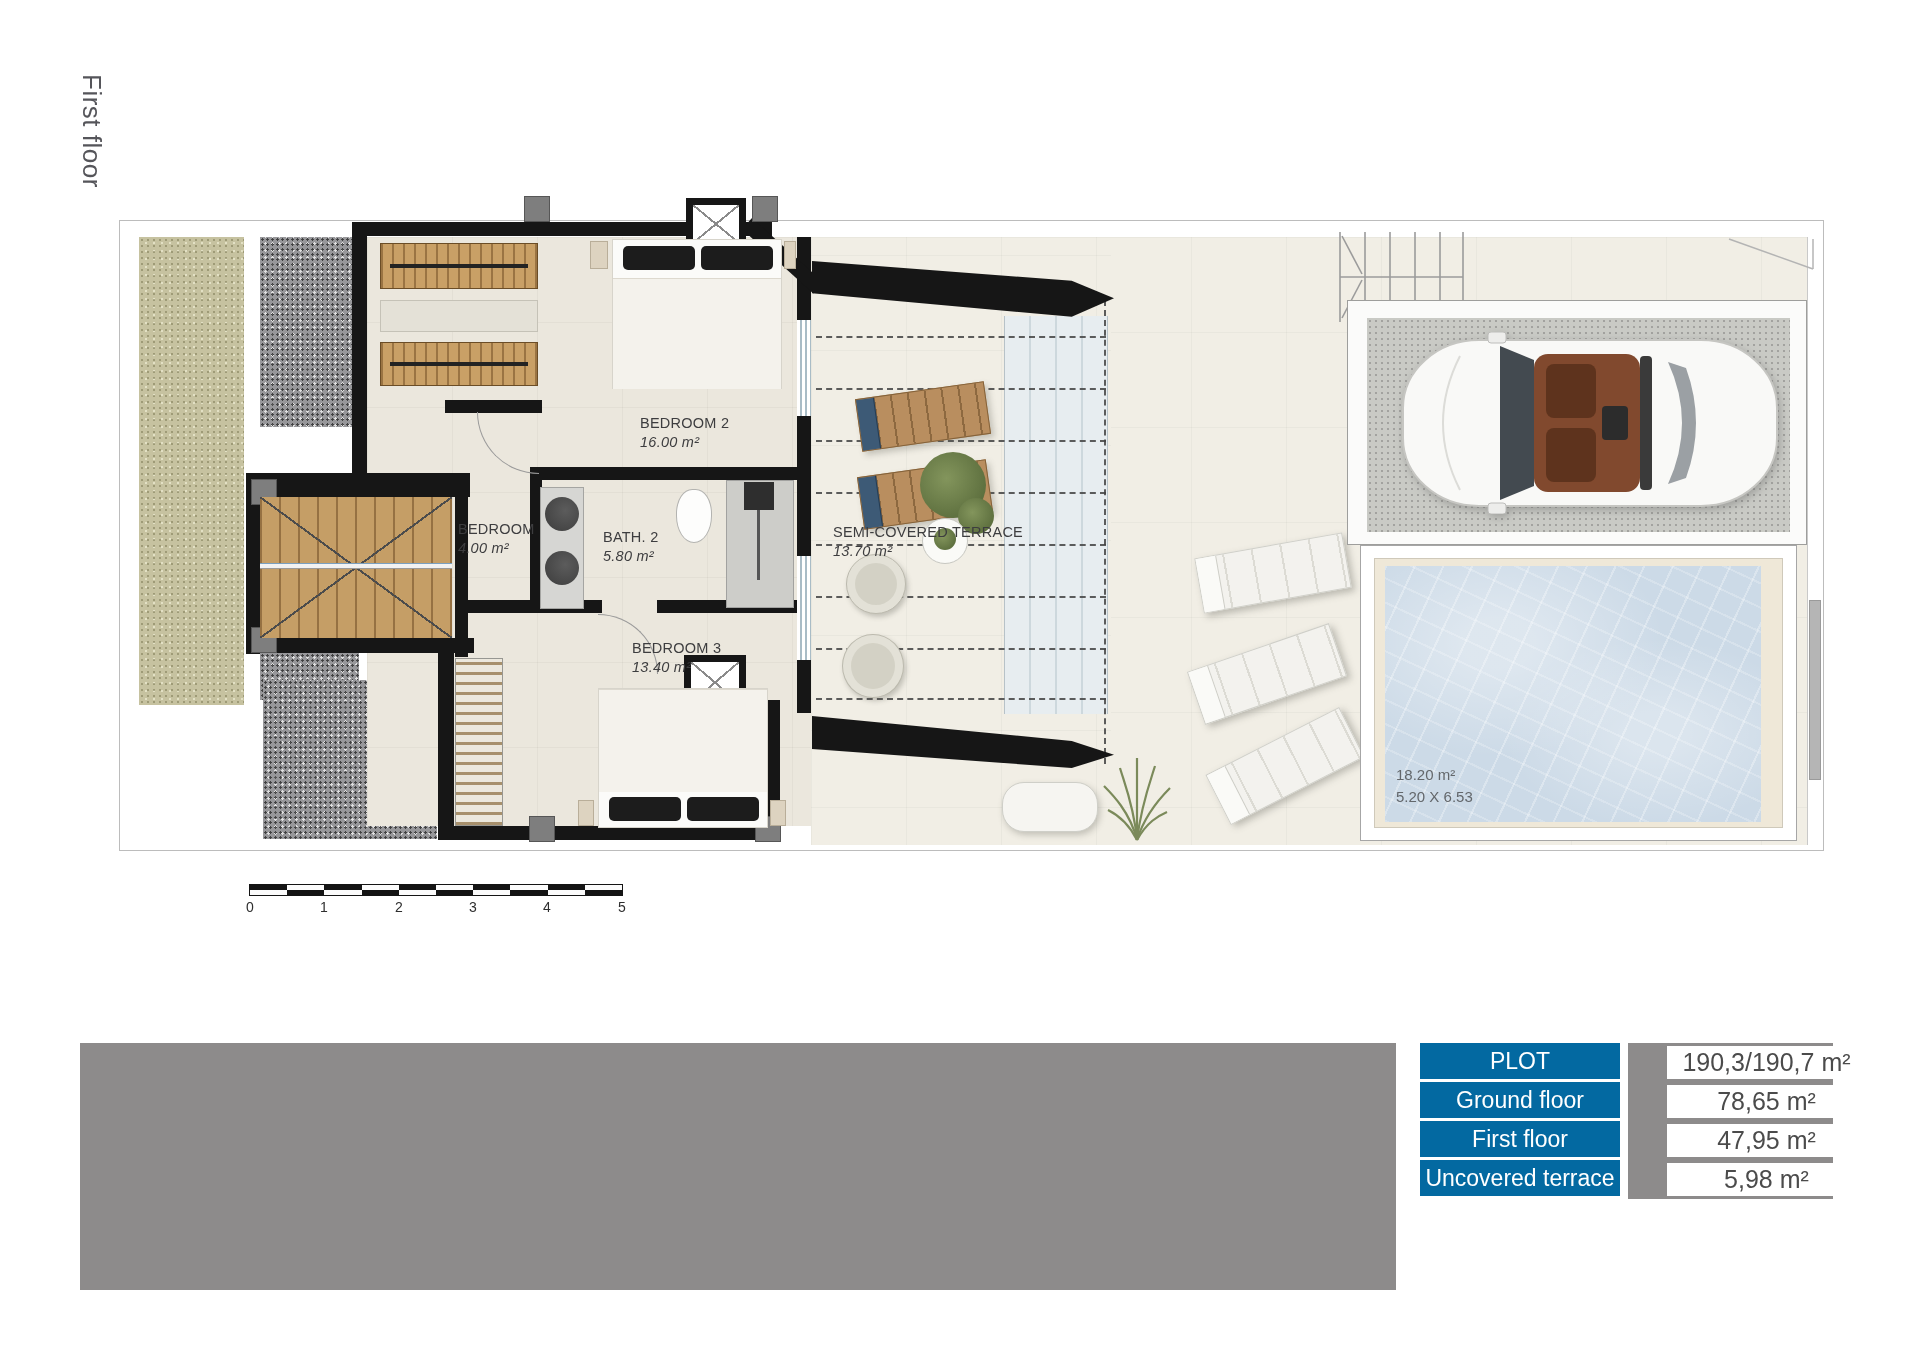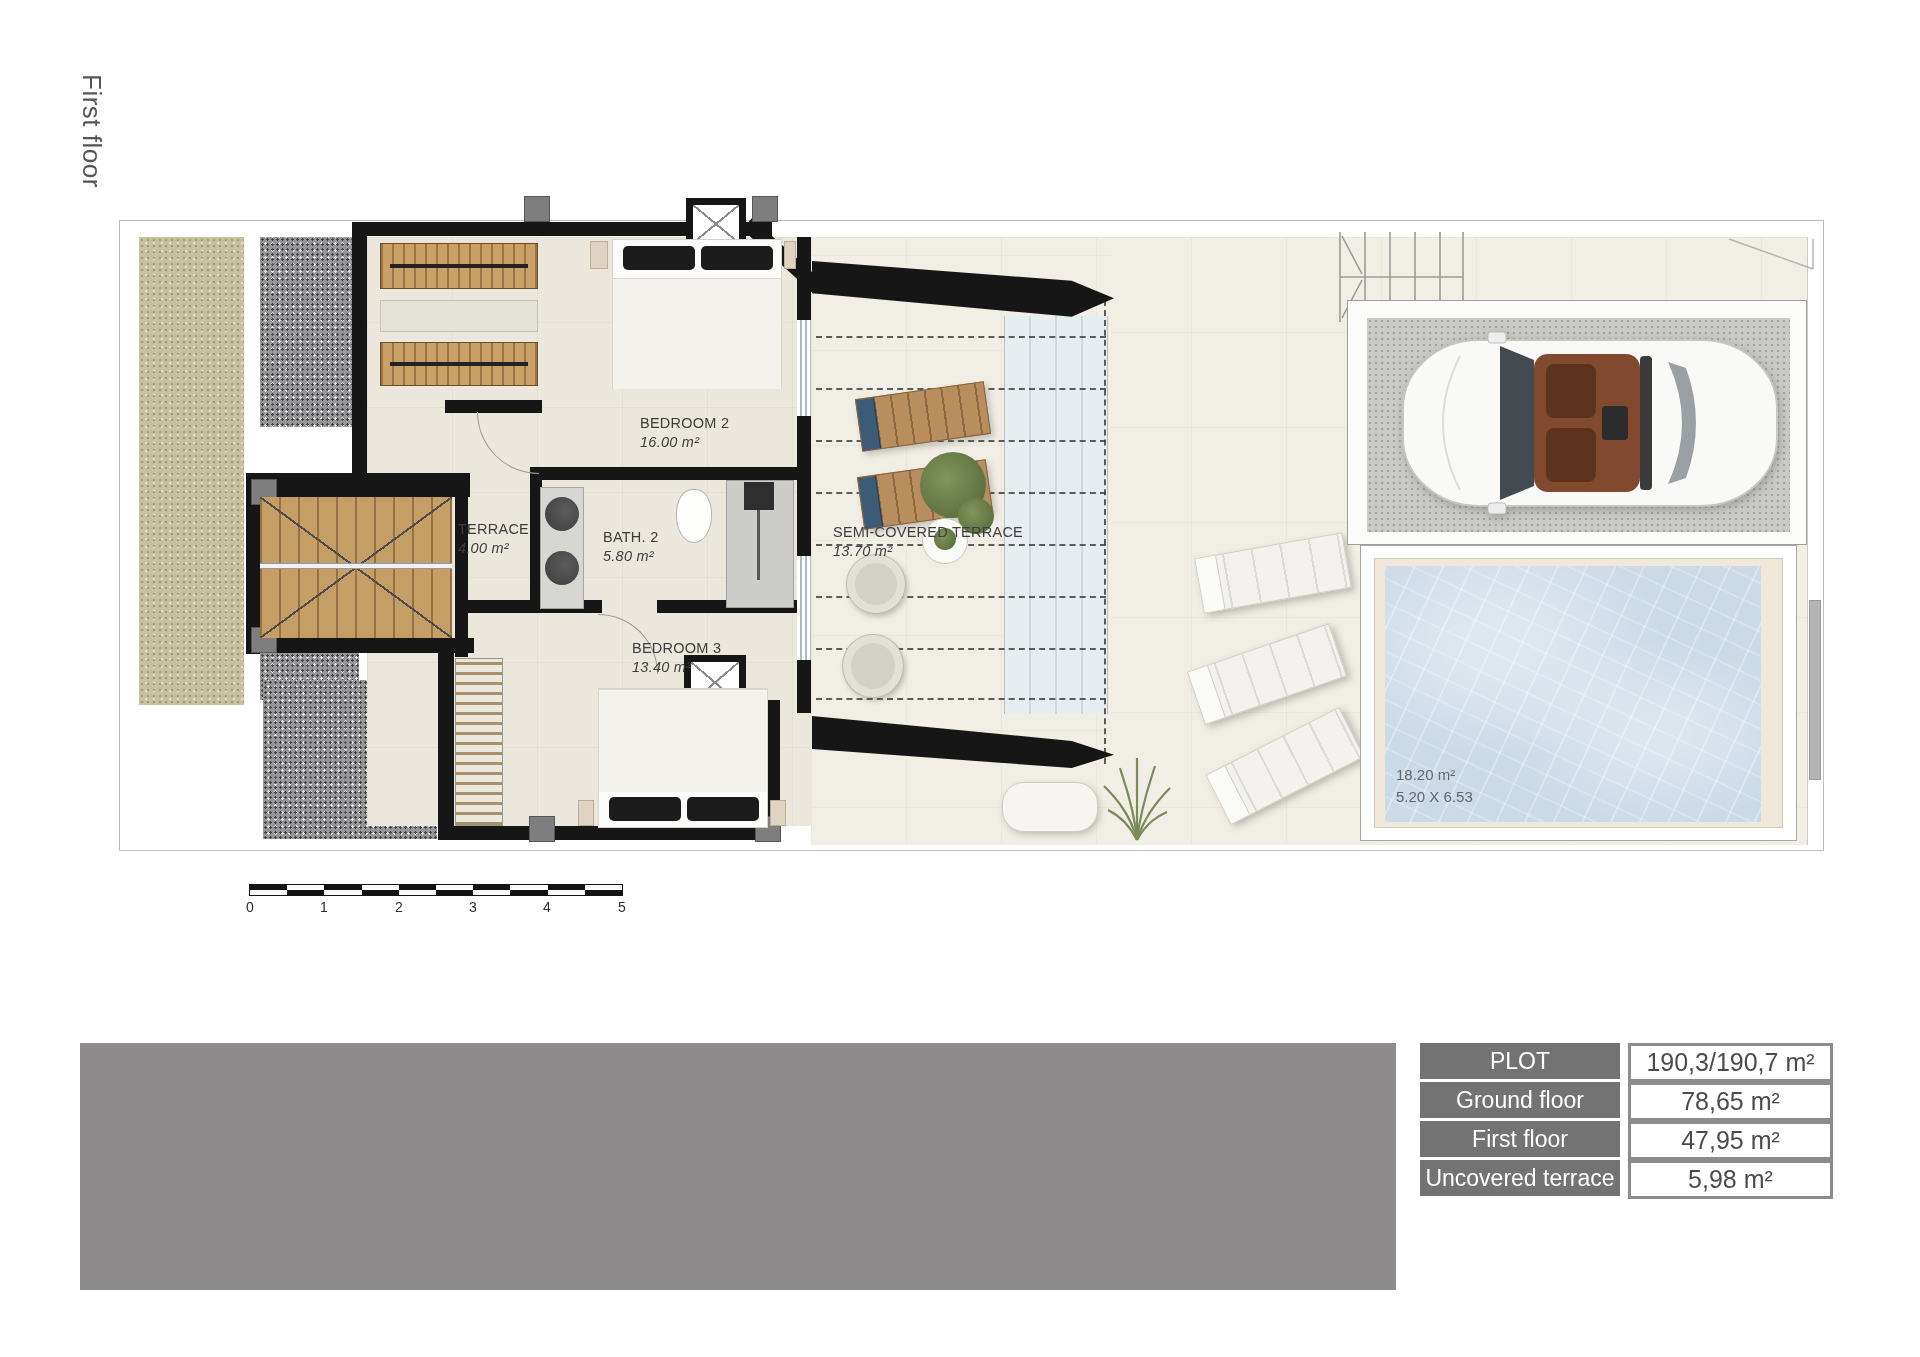--- a/index.html
+++ b/index.html
@@ -56,26 +56,26 @@
   .lounger-t::before{content:"";position:absolute;left:0;top:0;bottom:0;width:17px;background:#3d5a76;border-right:1px solid #253c52;}
   .plant{position:absolute;border-radius:50%;background:radial-gradient(circle at 40% 40%,#83955c,#5d6f3e 75%);filter:blur(.6px);}
   .wicker{position:absolute;border-radius:50%;background:#e3e1d7;border:1.5px solid #bcbaae;box-sizing:border-box;box-shadow:2px 3px 5px rgba(90,90,80,.3);}
   .wicker::after{content:"";position:absolute;inset:8px;border-radius:50%;background:#d3d1c5;}
   .glass-strip{position:absolute;background-color:#e7edf0;
         border-left:1.5px solid #b7c2c8;border-right:1.5px solid #b7c2c8;box-sizing:border-box;
         background-image:repeating-linear-gradient(90deg,transparent 0 24px,#cdd8dd 24px 26px);}
   .scale-strip{position:absolute;height:5px;width:372px;}
   .tick{position:absolute;font-size:14px;color:#2e2e2e;width:14px;text-align:center;}
   .tbl-row{display:grid;grid-template-columns:200px 8px 205px;height:39px;}
-  .tbl-label{background:#737373;color:#fff;display:flex;align-items:center;justify-content:center;
+  .tbl-label{background:#0369a1;color:#fff;display:flex;align-items:center;justify-content:center;
         font-size:23px;border-bottom:3px solid #fff;box-sizing:border-box;}
   .tbl-gap{background:#fff;}
   .tbl-valwrap{background:#8d8b8b;padding:3px;box-sizing:border-box;}
   .tbl-val{background:#fff;color:#4b4b4b;width:100%;height:100%;display:flex;align-items:center;justify-content:center;
-        font-size:25px;box-sizing:border-box;}
+        font-size:25px;box-sizing:border-box;margin-left:36px;}
   .bold{font-weight:bold;}
   .suffix{font-size:17px;margin-left:6px;}
 </style>
 </head>
 <body>
 
 <div id="canvas">
 
   <div class="abs" style="left:76px;top:74px;writing-mode:vertical-rl;font-size:26px;color:#55555a;letter-spacing:.5px;">First floor</div>
 
@@ -249,21 +249,21 @@
   <div class="abs" style="left:1396px;top:764px;font-size:15px;color:#63676b;line-height:1.45;">
     <span style="display:block;">18.20 m²</span>
     <span style="display:block;">5.20 X 6.53</span>
   </div>
 
   <div class="room-label" style="left:640px;top:414px;">
     <span>BEDROOM 2</span>
     <span class="area">16.00 m²</span>
   </div>
   <div class="room-label" style="left:458px;top:520px;">
-    <span>TERRACE</span>
+    <span>BEDROOM</span>
     <span class="area">4.00 m²</span>
   </div>
   <div class="room-label" style="left:603px;top:528px;">
     <span>BATH. 2</span>
     <span class="area">5.80 m²</span>
   </div>
   <div class="room-label" style="left:632px;top:639px;">
     <span>BEDROOM 3</span>
     <span class="area">13.40 m²</span>
   </div>

